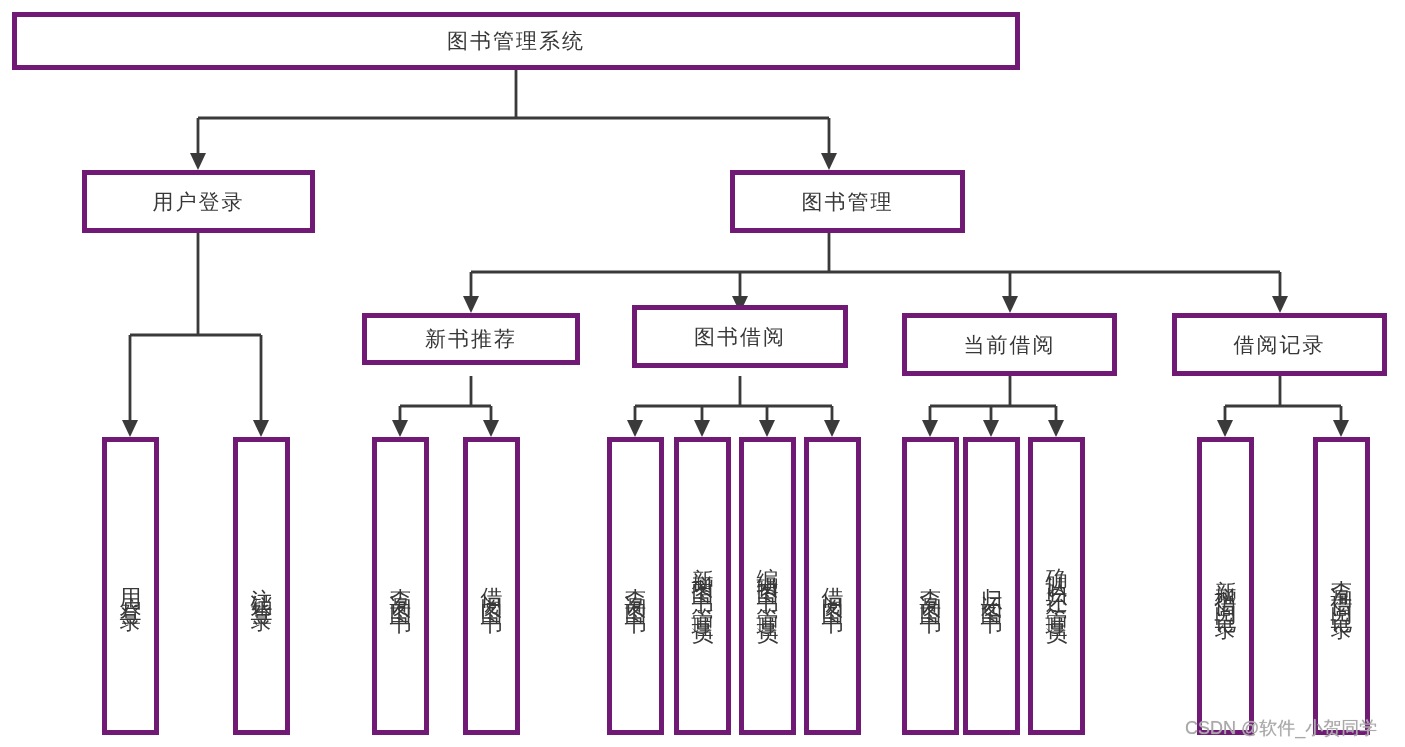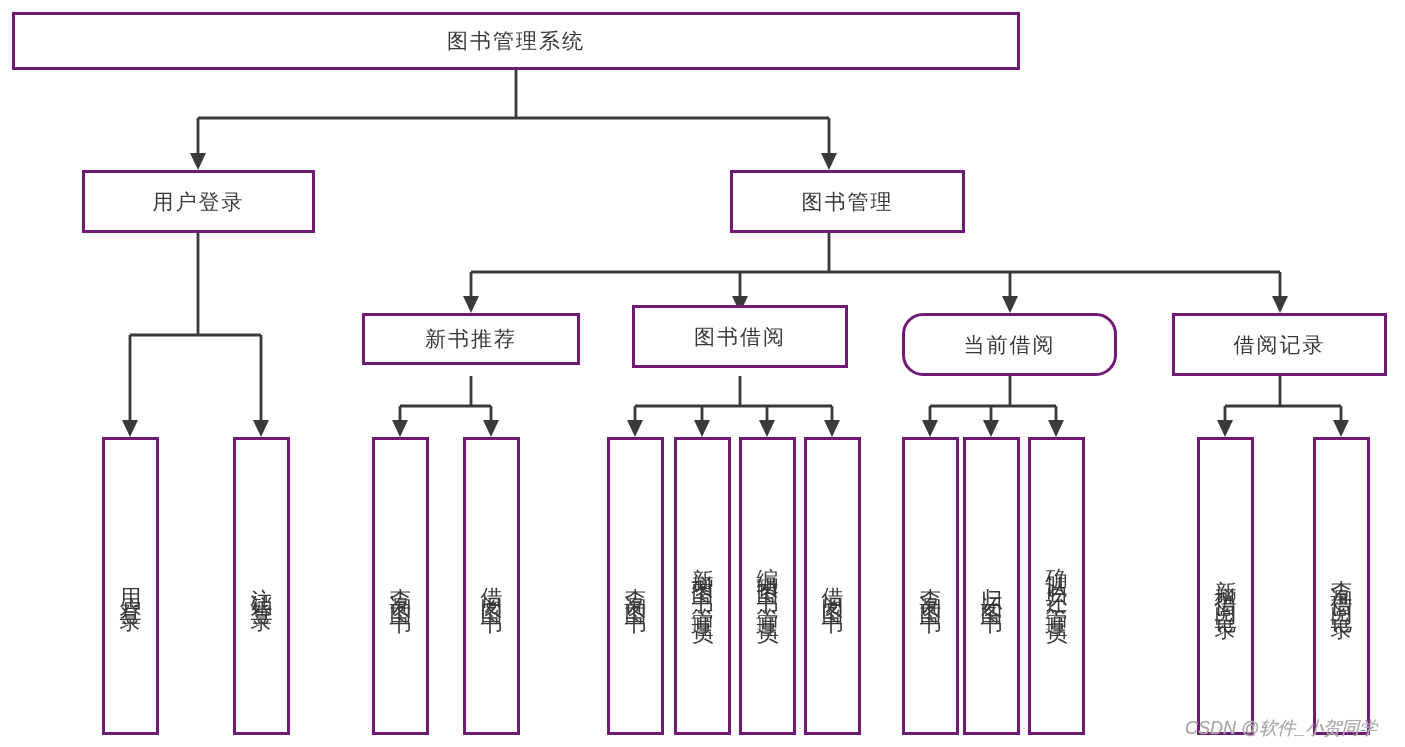--- a/index.html
+++ b/index.html
@@ -12,21 +12,21 @@
     overflow: hidden;
   }
   .edges-layer {
     position: absolute;
     left: 0; top: 0;
     width: 1405px; height: 747px;
   }
   .node {
     position: absolute;
     box-sizing: border-box;
-    border: 3px solid #701a75;
+    border: 5px solid #701a75;
     background: #ffffff;
     color: #383838;
     display: flex;
     align-items: center;
     justify-content: center;
     text-align: center;
   }
   .hnode {
     font-size: 21px;
     letter-spacing: 2px;
@@ -38,21 +38,21 @@
     font-size: 22px;
     letter-spacing: 8px;
     line-height: 1;
   }
   
   #n-root            { left: 12px;   top: 12px;  width: 1008px; height: 58px; }
   #n-user-login      { left: 82px;   top: 170px; width: 233px;  height: 63px; }
   #n-book-mgmt       { left: 712px;  top: 170px; width: 235px;  height: 63px; margin-left: 18px; }
   #n-new-book-rec    { left: 362px;  top: 313px; width: 218px;  height: 52px; }
   #n-book-borrow     { left: 632px;  top: 305px; width: 216px;  height: 63px; }
-  #n-current-borrow  { left: 902px;  top: 313px; width: 215px;  height: 63px; border-radius: 21px; }
+  #n-current-borrow  { left: 902px;  top: 313px; width: 215px;  height: 63px; }
   #n-borrow-record   { left: 1172px; top: 313px; width: 215px;  height: 63px; }
   .leaf { top: 437px; width: 57px; height: 298px; }
   #n-user-login-leaf      { left: 102px; }
   #n-logout               { left: 233px; }
   #n-query-book-1         { left: 372px; }
   #n-borrow-book-1        { left: 463px; }
   #n-query-book-2         { left: 607px; }
   #n-add-book-admin       { left: 674px; }
   #n-edit-book-admin      { left: 739px; }
   #n-borrow-book-2        { left: 804px; }
@@ -63,21 +63,20 @@
   #n-query-borrow-record  { left: 1313px; }
   .watermark {
     position: absolute;
     left: 1185px;
     top: 716px;
     width: 215px;
     font-size: 18px;
     color: #a8a8a8;
     white-space: nowrap;
     text-shadow: 0 0 1px #c9c9c9;
-    font-style: italic;
   }
 </style>
 </head>
 <body>
 
 <div class="canvas">
 
   <svg class="edges-layer" viewBox="0 0 1405 747" xmlns="http://www.w3.org/2000/svg">
     <g stroke="#3a3a3a" stroke-width="2.8" fill="none">
 

